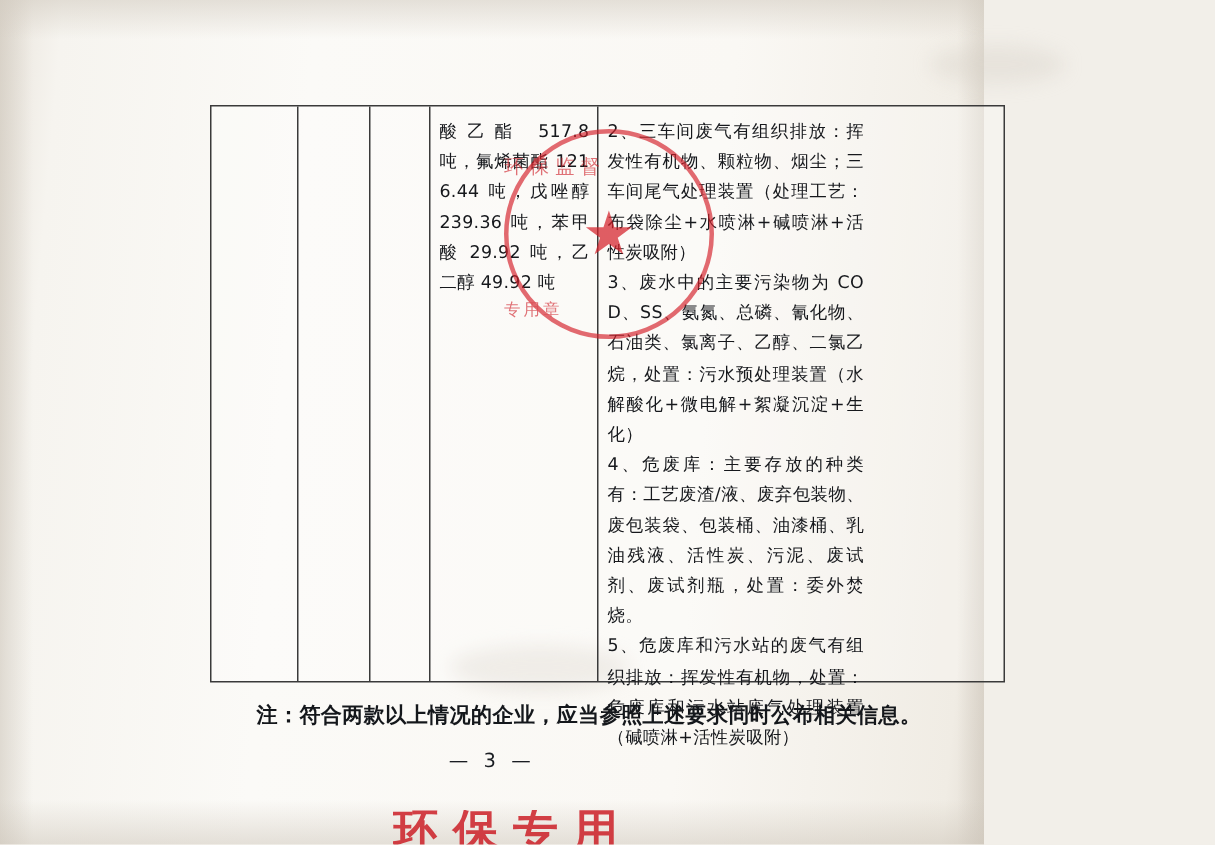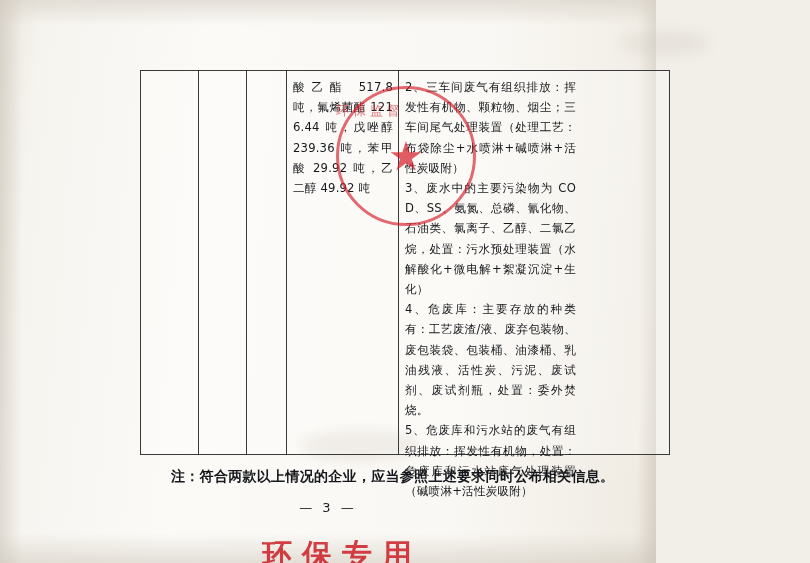--- a/index.html
+++ b/index.html
@@ -193,20 +193,21 @@
 3、废水中的主要污染物为 COD、SS、氨氮、总磷、氰化物、石油类、氯离子、乙醇、二氯乙烷，处置：污水预处理装置（水解酸化+微电解+絮凝沉淀+生化）
 4、危废库：主要存放的种类有：工艺废渣/液、废弃包装物、废包装袋、包装桶、油漆桶、乳油残液、活性炭、污泥、废试剂、废试剂瓶，处置：委外焚烧。
 5、危废库和污水站的废气有组织排放：挥发性有机物，处置：危废库和污水站废气处理装置（碱喷淋+活性炭吸附）</div>
     </div>
   </div>
 
   <div id="seal">
     <div class="ring"></div>
     <div class="arc-top">环保监督</div>
     <div class="star">★</div>
+    <div class="arc-bottom">专用章</div>
   </div>
 
   <div id="note">注：符合两款以上情况的企业，应当参照上述要求同时公布相关信息。</div>
 
   <div id="page-number">— 3 —</div>
 
   <div id="bottom-stamp">
     <div class="txt">环保专用</div>
   </div>
 

